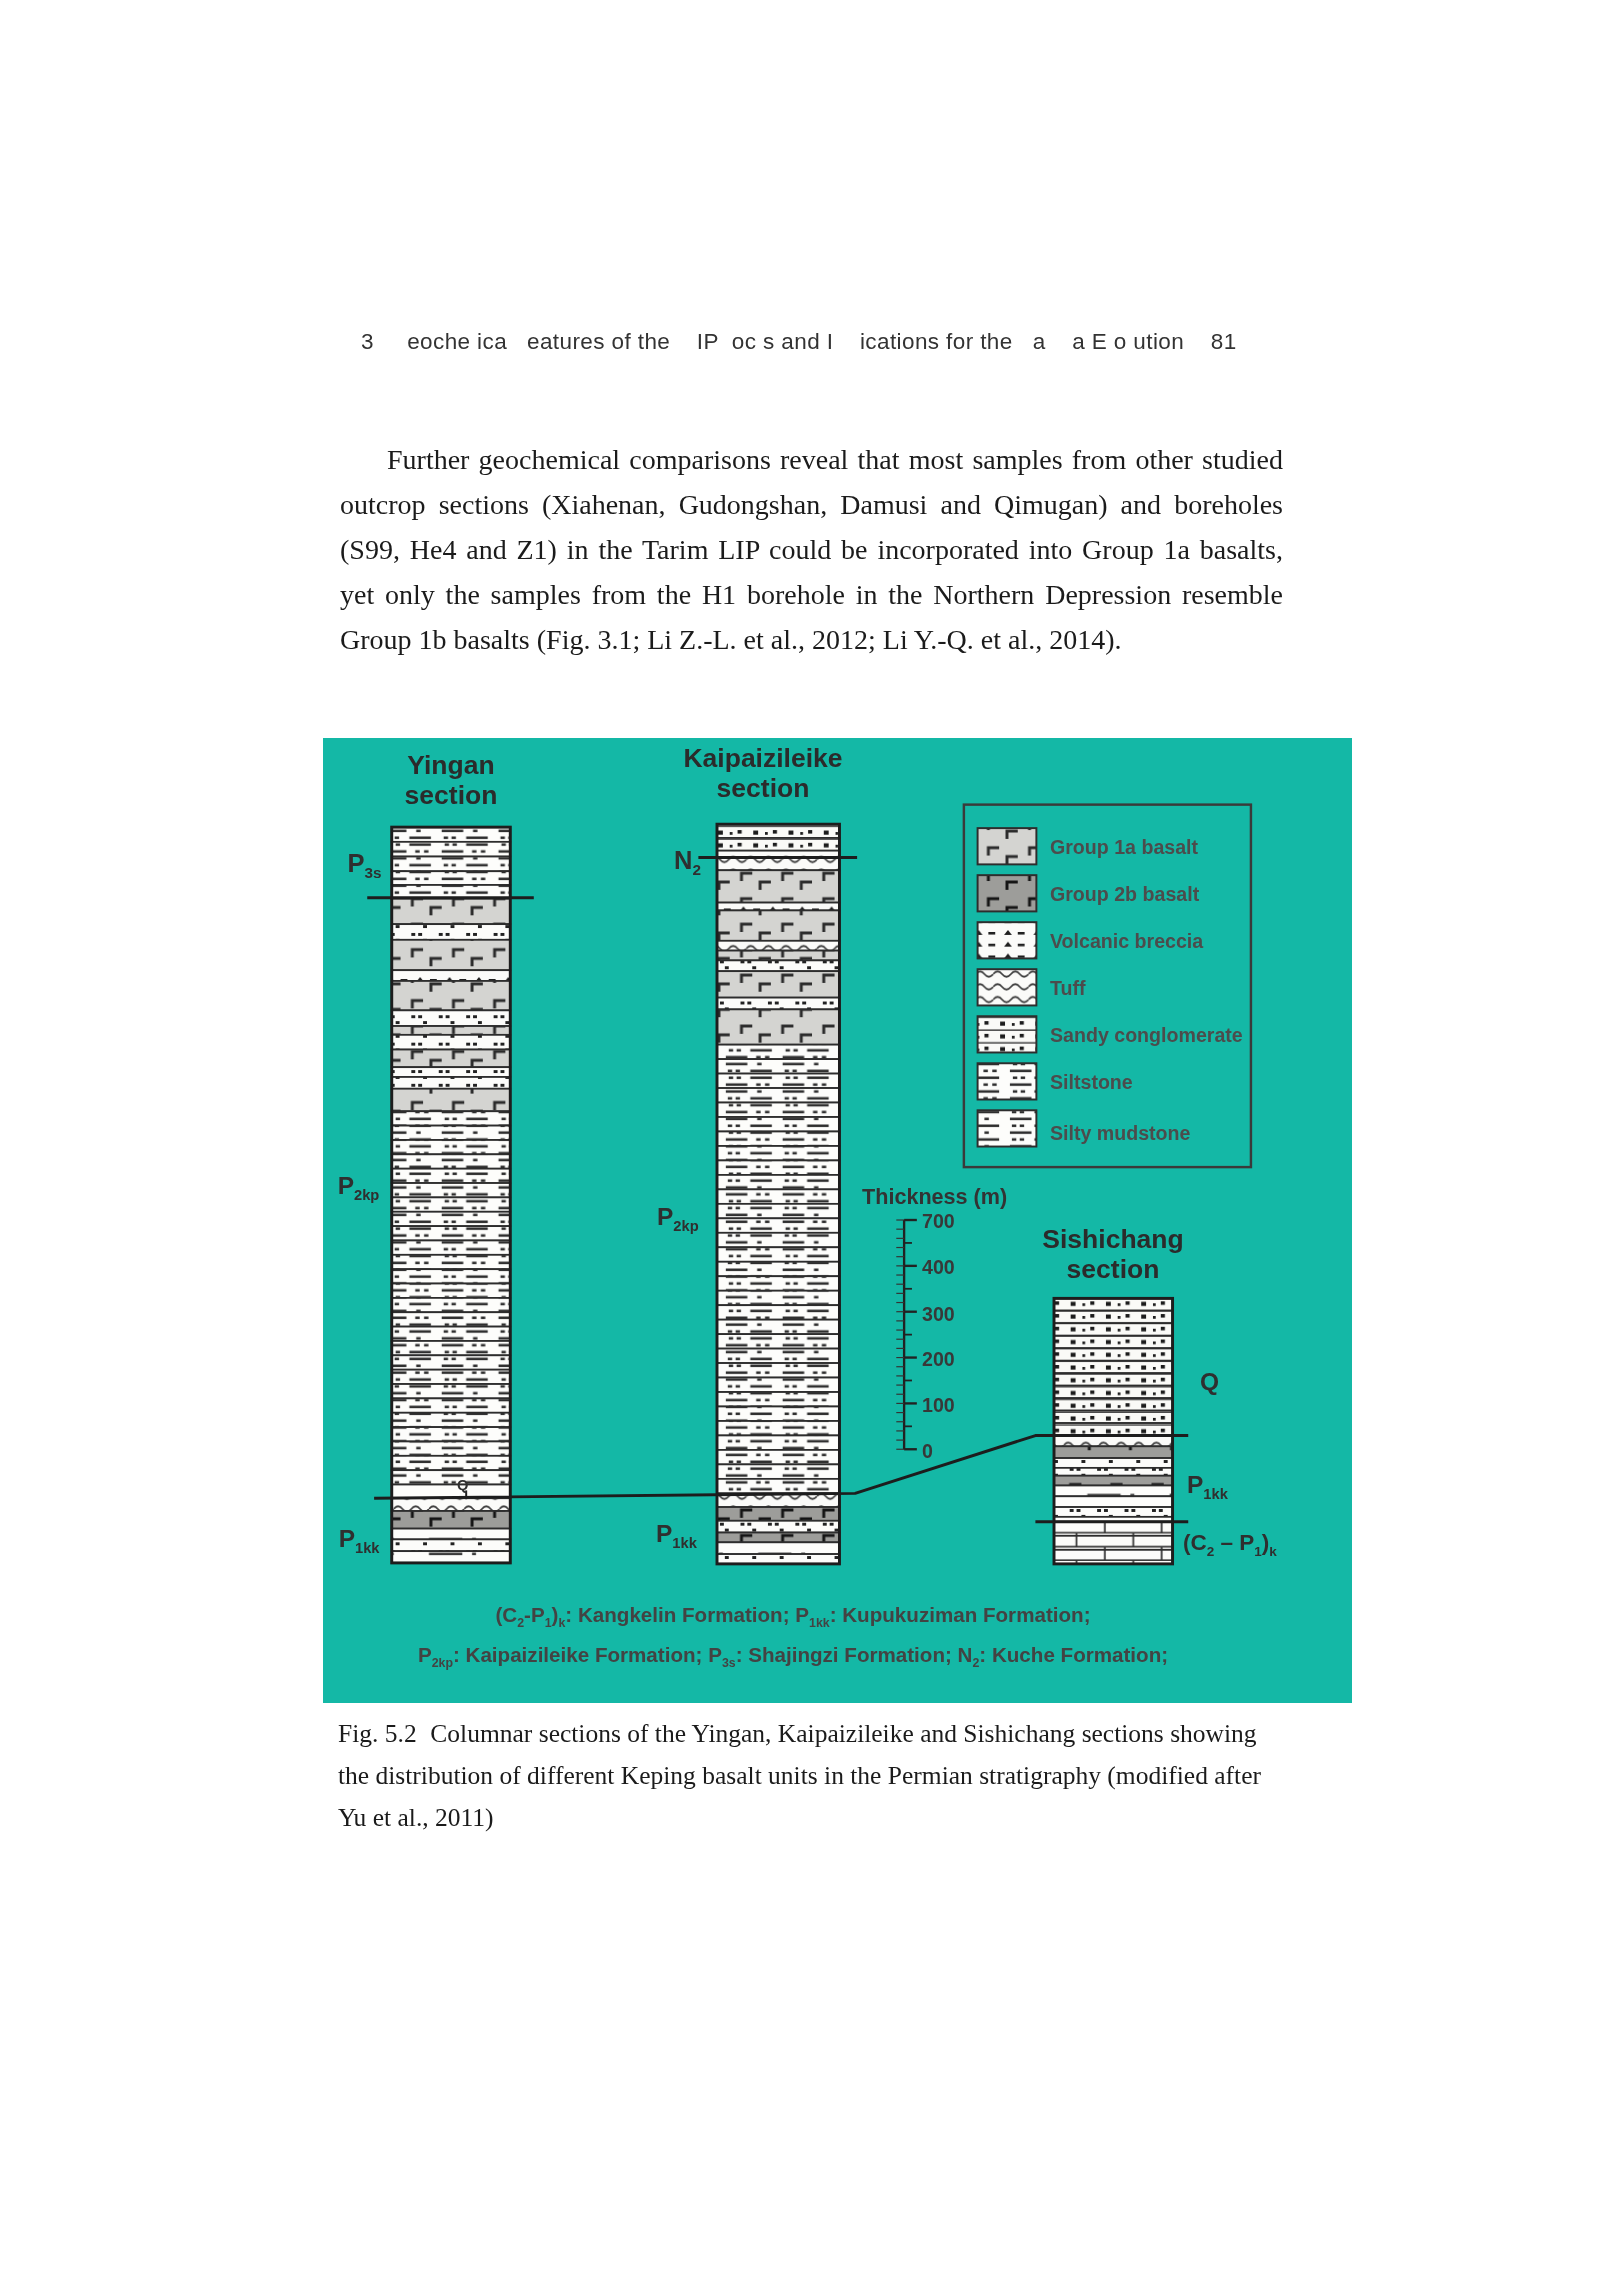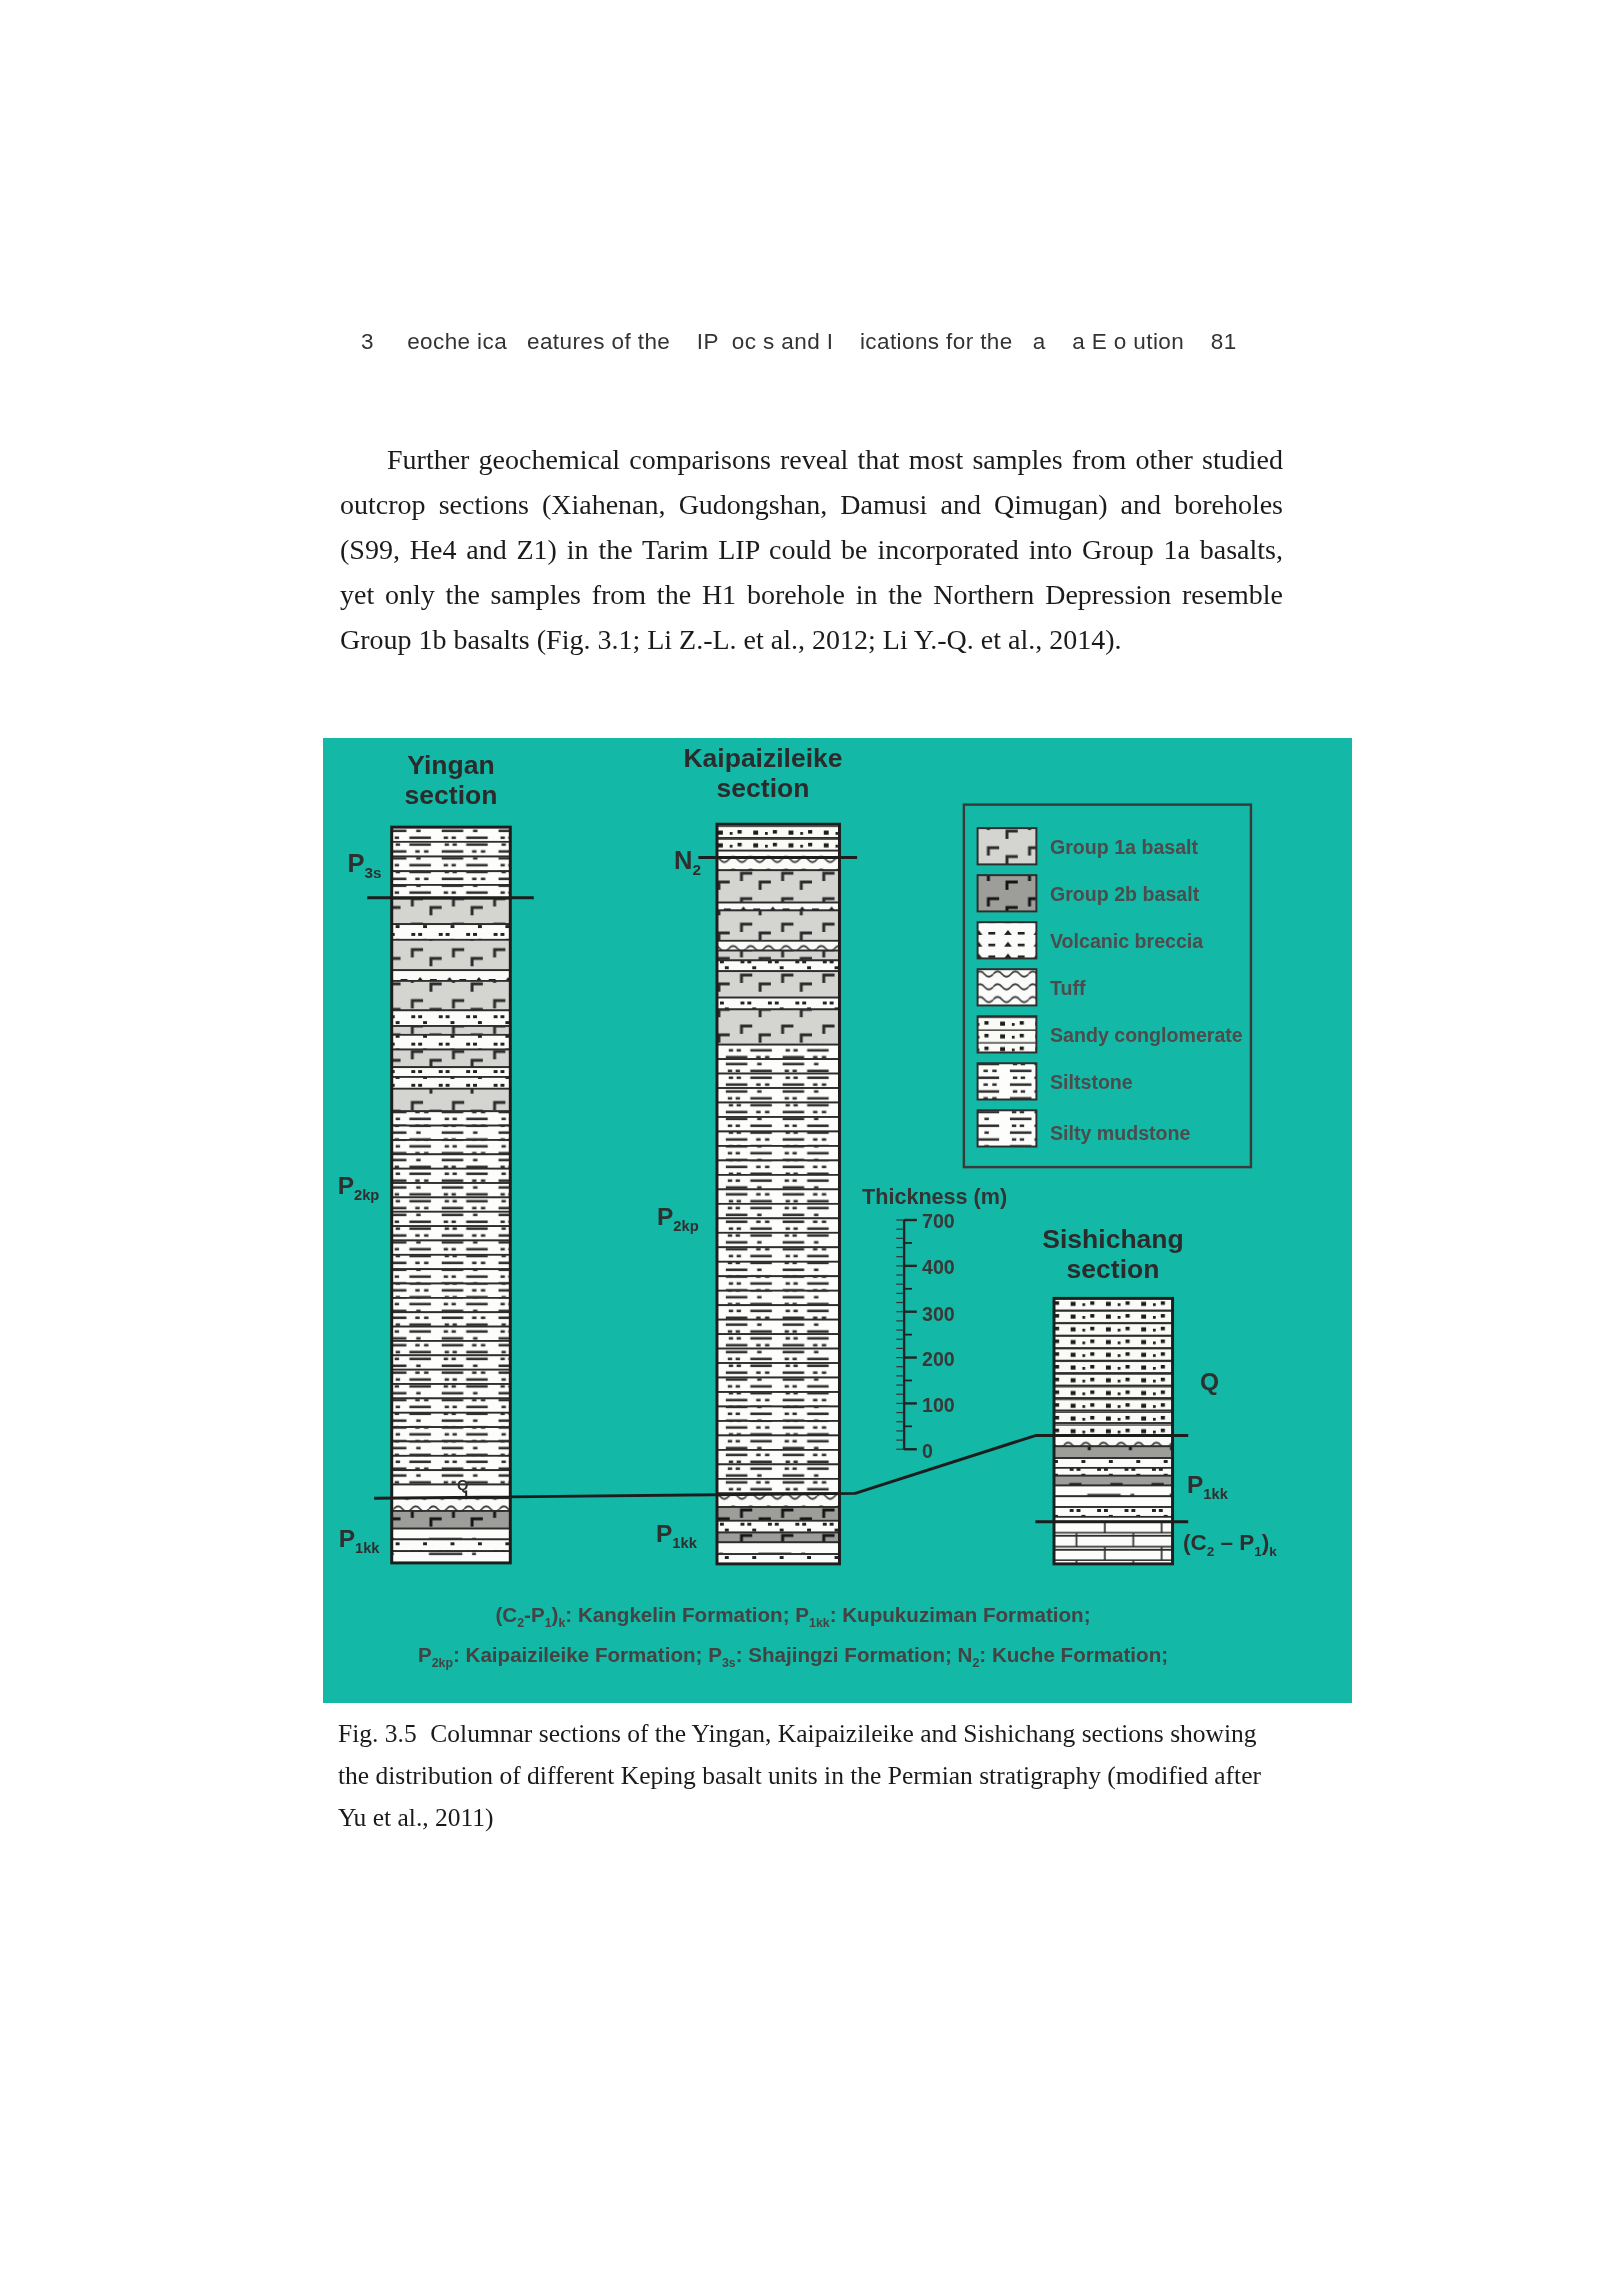--- a/index.html
+++ b/index.html
@@ -364,15 +364,15 @@
     <div class="flabel" style="left: 134px; top: 740px; font-size: 14.7px;"><span>Q</span></div>
     <div class="flabel" style="left: 351px; top: 110px; font-size: 25.5px;"><span>N</span><span class="sub">2</span></div>
     <div class="flabel" style="left: 334px; top: 467px; font-size: 24.5px;"><span>P</span><span class="sub">2kp</span></div>
     <div class="flabel" style="left: 333px; top: 784px; font-size: 24.5px;"><span>P</span><span class="sub">1kk</span></div>
     <div class="flabel" style="left: 877px; top: 632px; font-size: 24.5px;"><span>Q</span></div>
     <div class="flabel" style="left: 864px; top: 735px; font-size: 24.5px;"><span>P</span><span class="sub">1kk</span></div>
     <div class="flabel" style="left: 860px; top: 794px; font-size: 22.5px;"><span>(C</span><span class="sub">2</span><span> – P</span><span class="sub">1</span><span>)</span><span class="sub">k</span></div>
   </div>
 
 <div class="fig-caption">
-  <span class="cap-label">Fig. 3.5</span><span>Columnar sections of the Yingan, Kaipaizileike and Sishichang sections showing the distribution of different Keping basalt units in the Permian stratigraphy (modified after Yu et al., 2011)</span>
+  <span class="cap-label">Fig. 5.2</span><span>Columnar sections of the Yingan, Kaipaizileike and Sishichang sections showing the distribution of different Keping basalt units in the Permian stratigraphy (modified after Yu et al., 2011)</span>
 </div>
 
 
 </body></html>

